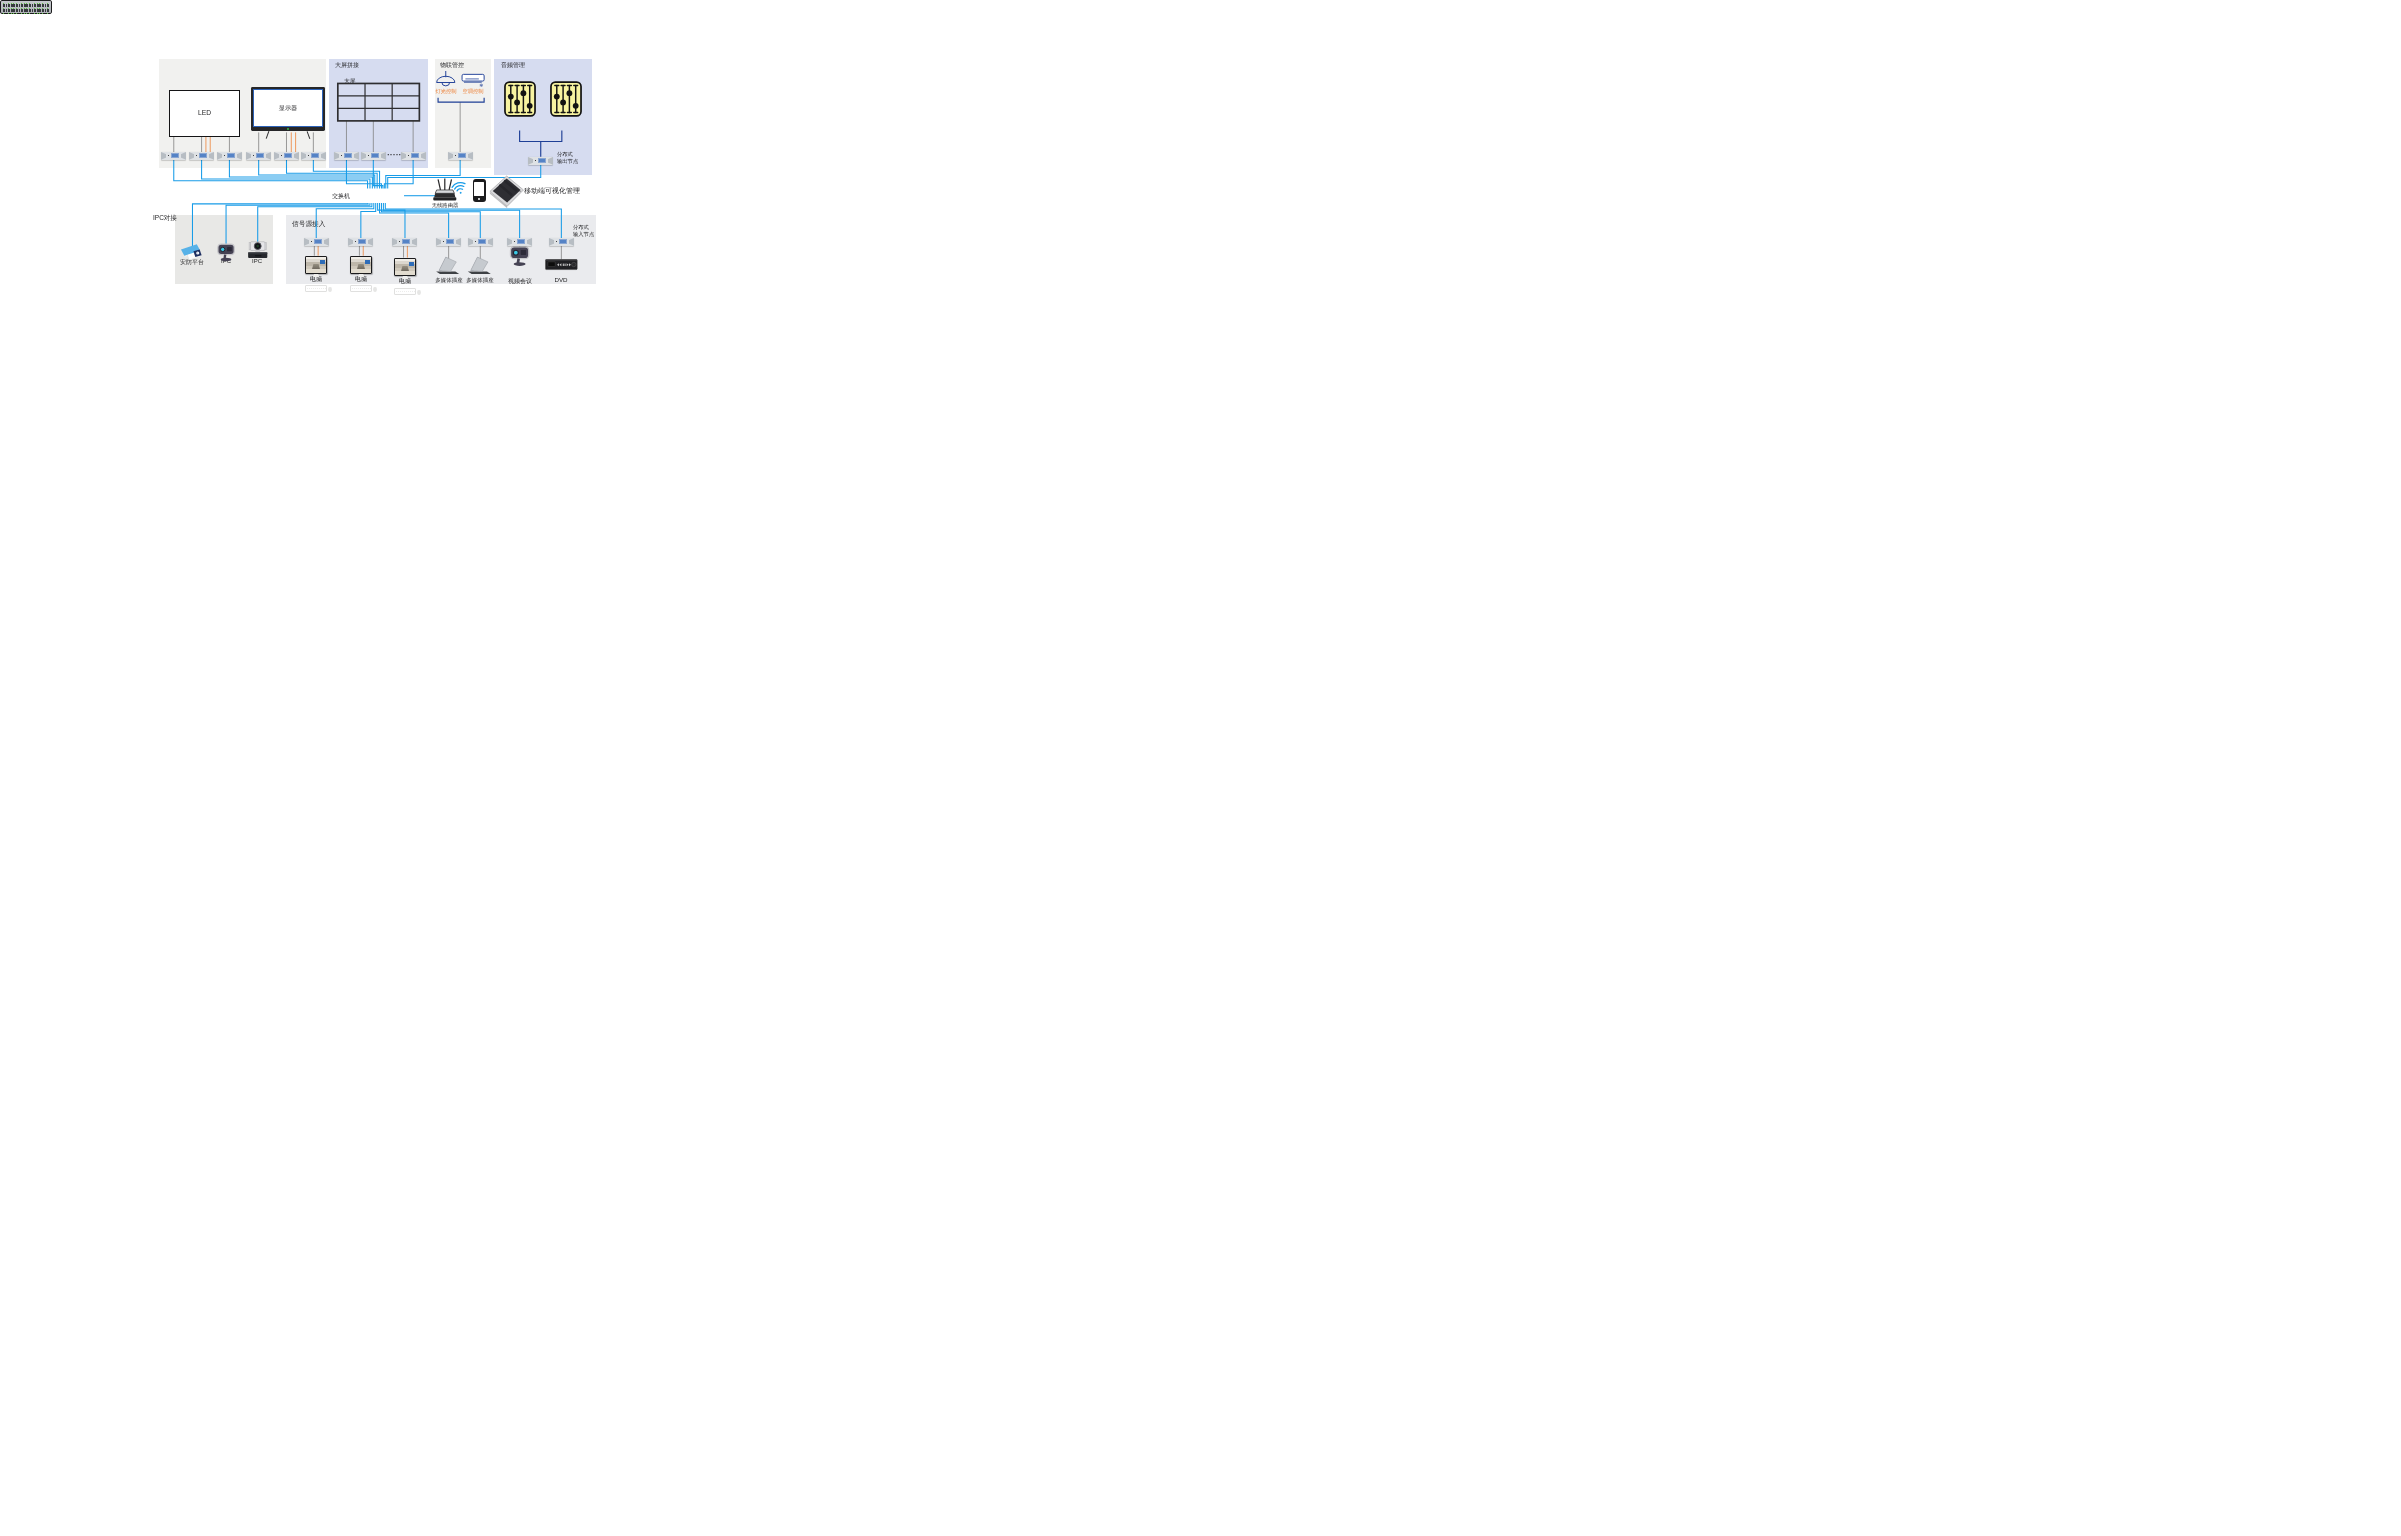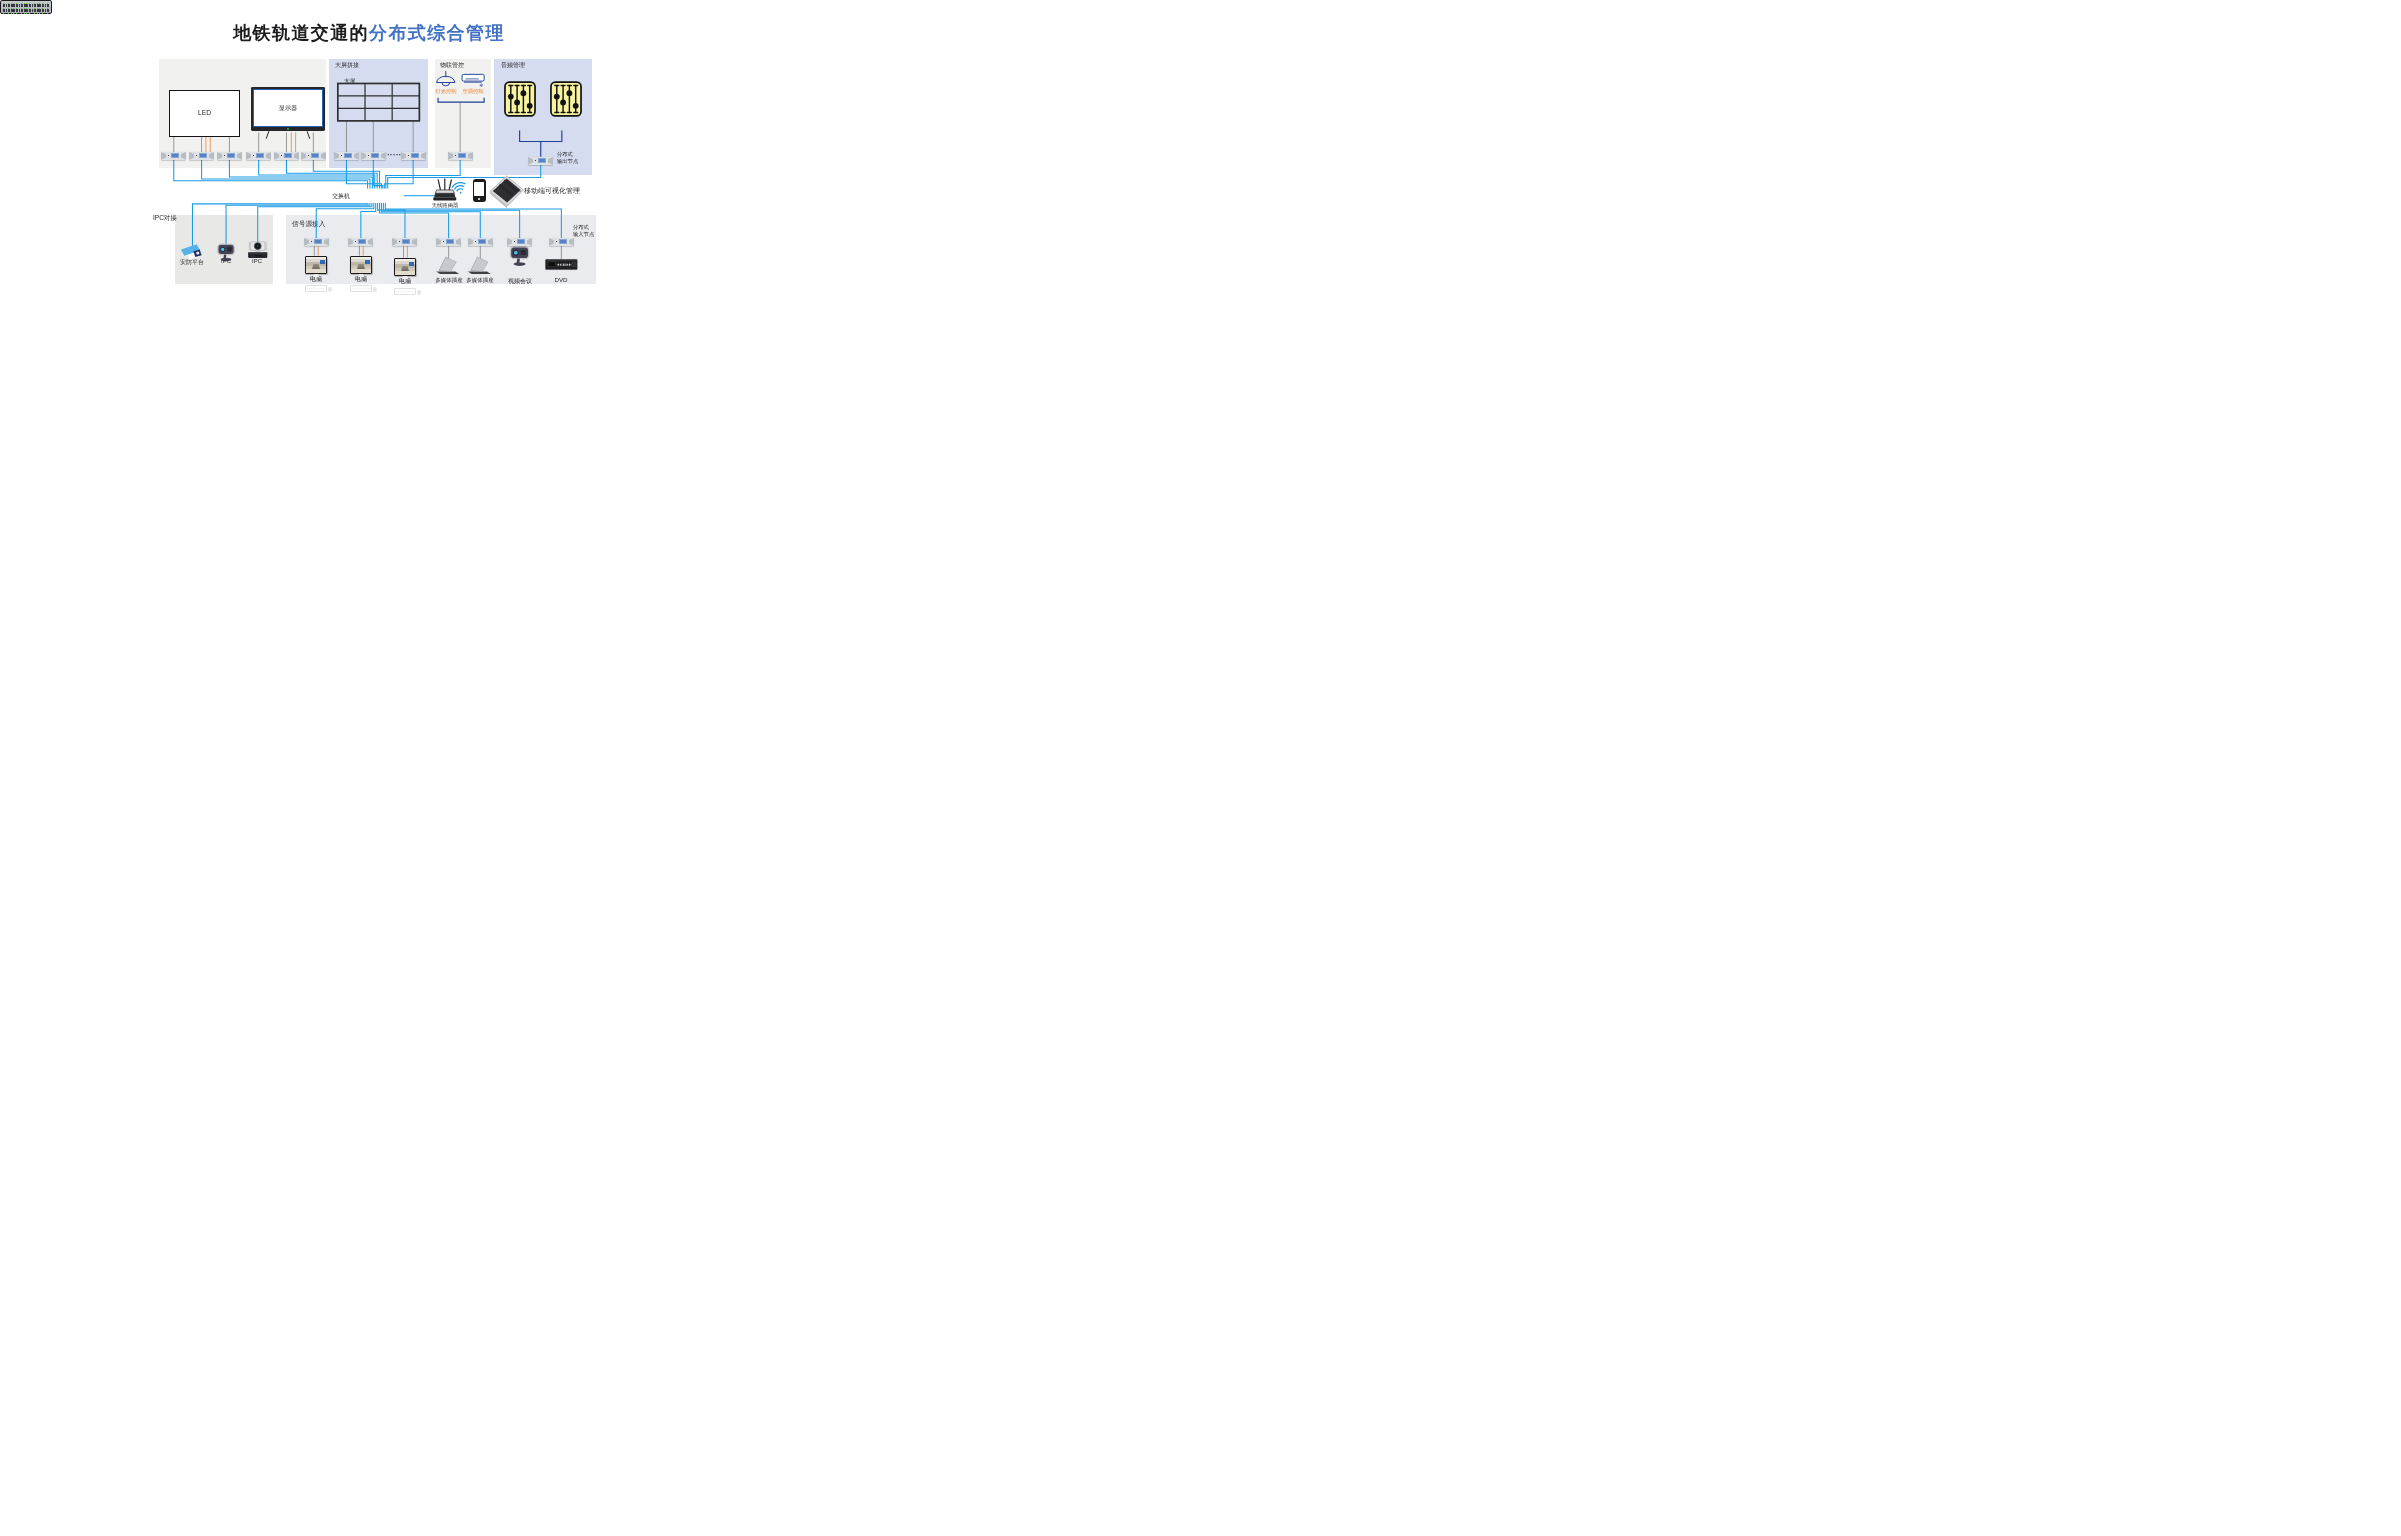--- a/index.html
+++ b/index.html
@@ -67,23 +67,20 @@
       background-image:repeating-linear-gradient(90deg,#fff 0 1.2px,rgba(0,0,0,0) 1.2px 2px),repeating-linear-gradient(0deg,#fff 0 0.9px,rgba(0,0,0,0) 0.9px 1.5px)}
   .kb::after{content:"";position:absolute;right:-5.8px;top:1px;width:3.4px;height:4.8px;border-radius:50%;background:#d6d6d4}
   
   .ghost{color:rgba(255,255,255,.55)}
 </style>
 </head>
 <body>
 
 <div class="canvas">
 
-  <div class="title">
-    <span>地铁轨道交通的</span><span class="hl">分布式综合管理</span>
-  </div>
 
   <div class="panel p-gray" style="left:159px;top:59px;width:167px;height:109px"></div>
   <div class="panel p-blue" style="left:329px;top:59px;width:99px;height:109px"></div>
   <div class="panel p-gray" style="left:435px;top:59px;width:56px;height:109px"></div>
   <div class="panel p-blue" style="left:494px;top:59px;width:98px;height:116px"></div>
   <div class="panel" style="left:175px;top:215px;width:98px;height:69px;background:var(--panel-ipc)"></div>
   <div class="panel" style="left:286px;top:215px;width:310px;height:69px;background:var(--panel-src)"></div>
 
   <svg id="wires" width="738" height="307" viewBox="0 0 1536 640">
 

